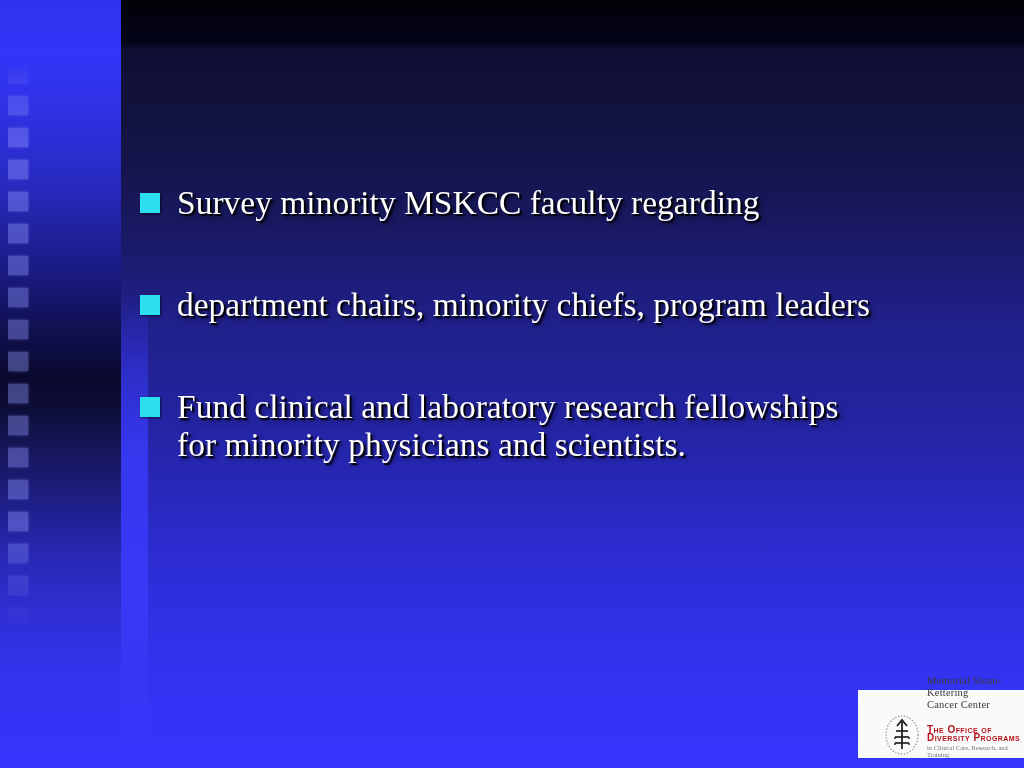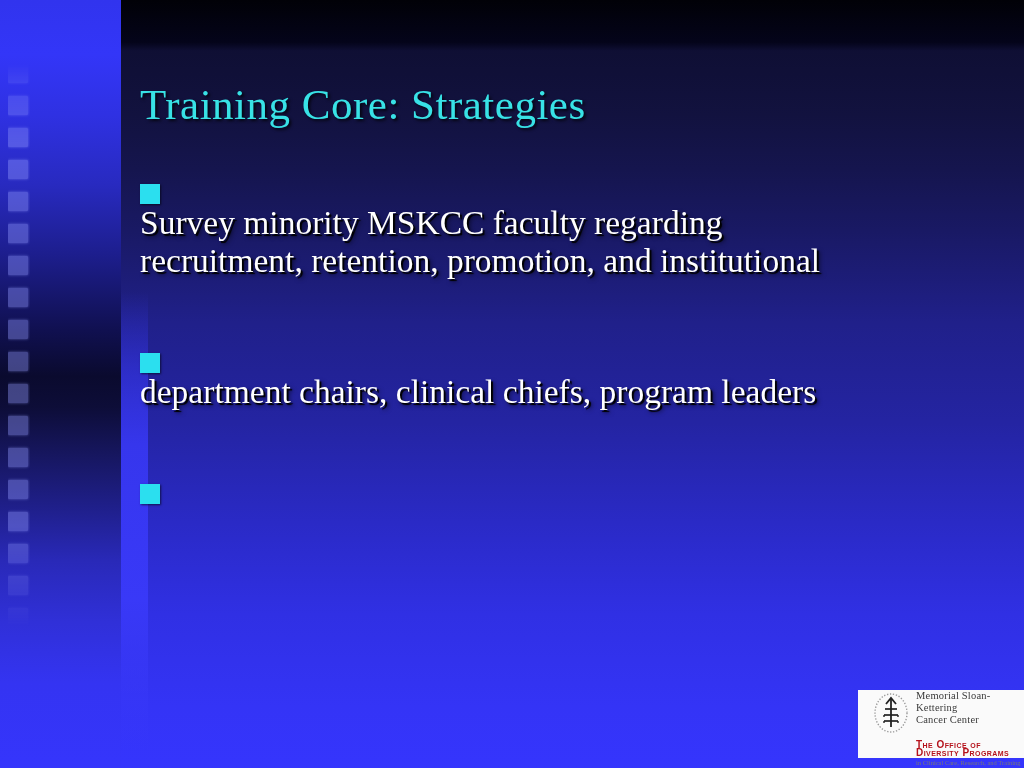--- a/index.html
+++ b/index.html
@@ -69,37 +69,37 @@
   .title{
     position:absolute;left:140px;top:80px;margin:0;
     font-size:43px;font-weight:normal;letter-spacing:0.5px;
     text-shadow:2px 2px 3px rgba(0,0,0,0.75);
     white-space:nowrap;
   }
   .bullets{
     position:absolute;left:140px;top:168px;width:868px;
   }
   .bullet{
-    display:flex;align-items:flex-start;margin:7px 0 64px 0;flex-direction:column;
+    display:flex;align-items:flex-start;margin:16px 0 64px 0;
   }
   .sq{
     flex:none;width:20px;height:20px;margin:9px 17px 0 0;
     box-shadow:1px 1px 2px rgba(0,0,0,0.6);
   }
   .btext{
     font-size:33.5px;line-height:38px;color:#ffffff;
     text-shadow:2px 2px 1px #000, 3px 3px 4px rgba(0,0,0,0.55);
   }
   .bline{white-space:nowrap;}
   
   .logo-box{
     position:absolute;right:0;top:690px;width:166px;height:68px;
     background:#fafafa;
-    display:flex;align-items:flex-start;
-    padding-left:14px;box-sizing:border-box;
+    display:flex;align-items:flex-end;
+    padding-left:25px;box-sizing:border-box;
     font-family:"Liberation Serif", serif;
   }
   .logo-mark{flex:none;width:38px;height:46px;}
   .logo-text{margin-left:6px;line-height:1;}
   .org1,.org2{font-size:10.5px;color:#3a3a3a;line-height:12px;letter-spacing:0.2px;}
   .office{
     font-family:Liberation Sans, sans-serif;
     font-variant:small-caps;font-weight:bold;
     font-size:10px;color:#b5121b;letter-spacing:0.45px;
     margin-top:15px;line-height:8px;
@@ -127,38 +127,40 @@
       <div class="decsq"></div>
       <div class="decsq"></div>
       <div class="decsq"></div>
       <div class="decsq"></div>
       <div class="decsq"></div>
       <div class="decsq"></div>
       <div class="decsq"></div>
       <div class="decsq"></div>
     </div>
 
-  <h1 class="title" style="color: rgb(56, 226, 230);">Training Core: Strategies</h1>
 
   <div class="bullets" id="bullets">
       <div class="bullet">
         <span class="sq" style="background: rgb(43, 223, 239);"></span>
         <div class="btext">
           <div class="bline">Survey minority MSKCC faculty regarding</div>
-          <div class="bline">recruitment, retention, promotion, and institutional</div>
         </div>
       </div>
       <div class="bullet">
         <span class="sq" style="background: rgb(43, 223, 239);"></span>
         <div class="btext">
-          <div class="bline">department chairs, clinical chiefs, program leaders</div>
+          <div class="bline">department chairs, minority chiefs, program leaders</div>
         </div>
       </div>
       <div class="bullet">
         <span class="sq" style="background: rgb(43, 223, 239);"></span>
+        <div class="btext">
+          <div class="bline">Fund clinical and laboratory research fellowships</div>
+          <div class="bline">for minority physicians and scientists.</div>
+        </div>
       </div>
     </div>
 
   <div class="logo-box">
     <svg class="logo-mark" viewBox="0 0 38 46" xmlns="http://www.w3.org/2000/svg">
       <ellipse cx="19" cy="23" rx="16" ry="19" fill="none" stroke="#9a9a9a" stroke-width="1.4" stroke-dasharray="1.3,1.7"></ellipse>
       <line x1="19" y1="37" x2="19" y2="9" stroke="#222" stroke-width="1.8"></line>
       <polyline points="14,14 19,8 24,14" fill="none" stroke="#222" stroke-width="1.8"></polyline>
       <line x1="13" y1="19" x2="25" y2="19" stroke="#222" stroke-width="1.7"></line>
       <line x1="12" y1="25" x2="26" y2="25" stroke="#222" stroke-width="1.7"></line>

